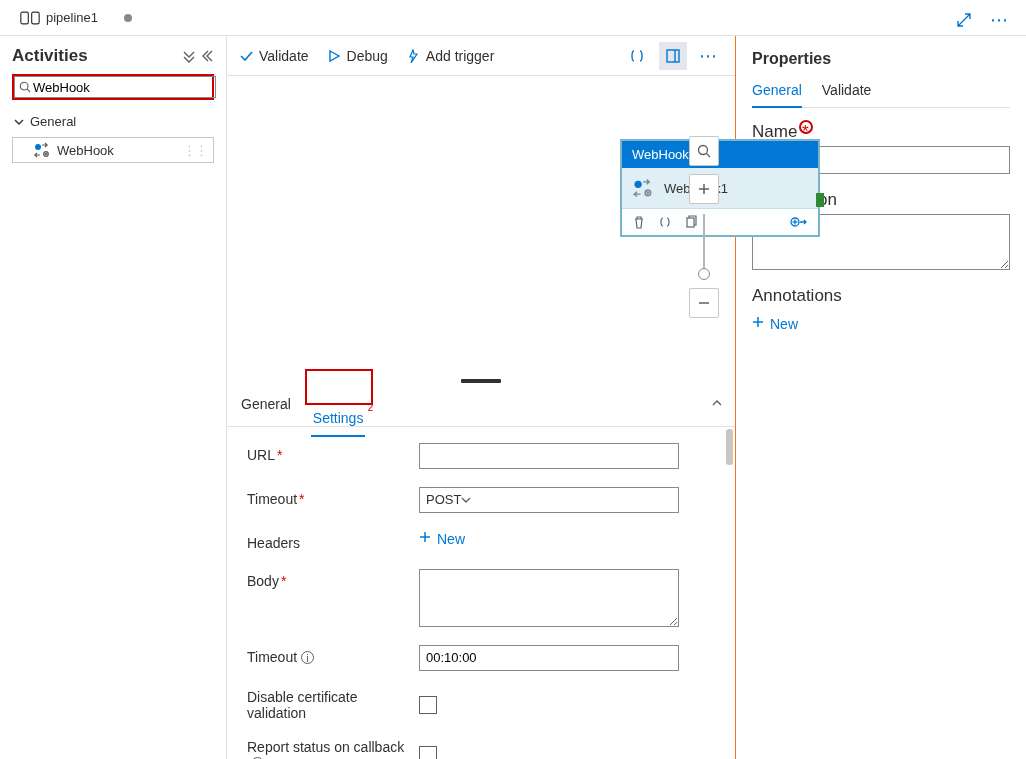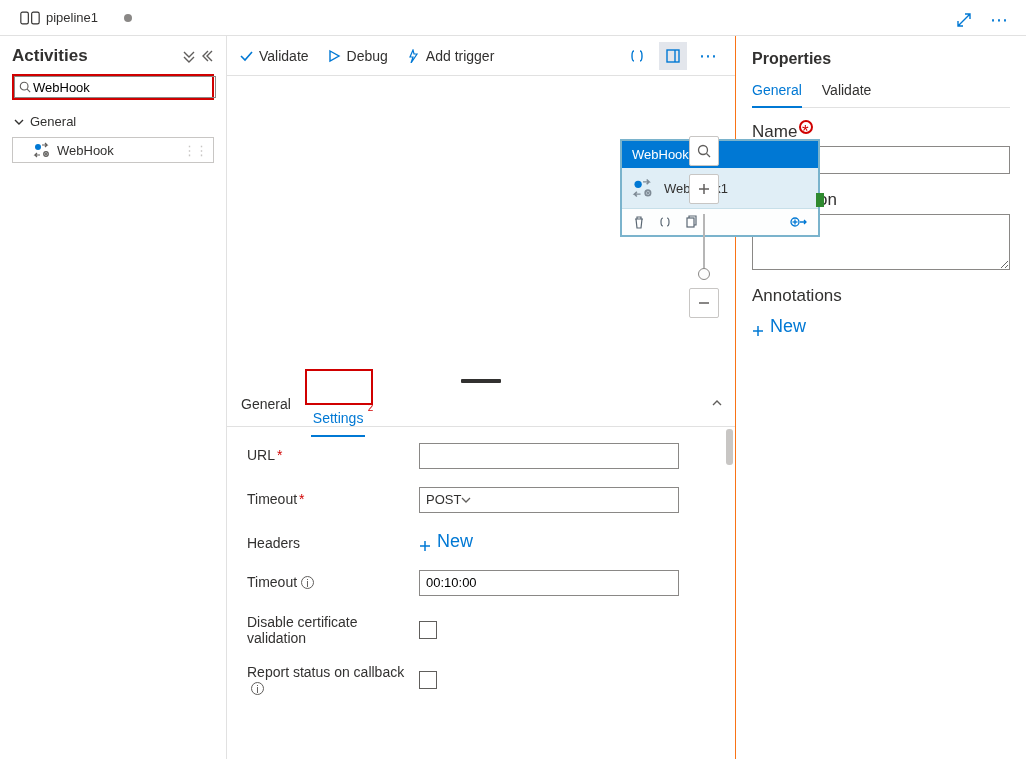--- a/index.html
+++ b/index.html
@@ -63,21 +63,21 @@
   .ptab-highlight { position: absolute; border: 2px solid #d00000; pointer-events: none; }
   .panel-collapse { margin-left: auto; color: #605e5c; cursor: pointer; }
 
   .panel-body { flex: 1; overflow-y: auto; padding: 16px 20px 10px 20px; position: relative; }
   .frow { display: flex; align-items: flex-start; margin-bottom: 18px; }
   .frow .flabel { width: 172px; font-size: 14px; color: #323130; padding-top: 4px; }
   .frow .req { color: #d00000; margin-left: 2px; }
   .finput, .fselect { width: 260px; height: 26px; border: 1px solid #8a8886; padding: 0 6px; font-size: 13px; background: #fff; }
   .fselect { display: flex; align-items: center; cursor: pointer; }
   .ftextarea { width: 260px; height: 58px; border: 1px solid #8a8886; resize: both; font-size: 13px; }
-  .addnew { display: flex; align-items: flex-end; gap: 6px; color: #0078d4; cursor: pointer; font-size: 18px; }
+  .addnew { display: flex; align-items: flex-start; gap: 6px; color: #0078d4; cursor: pointer; font-size: 14px; }
   .cbox { width: 18px; height: 18px; border: 1px solid #605e5c; background: #fff; display: inline-block; }
   .info-icon { font-size: 11px; border: 1px solid #605e5c; border-radius: 50%; width: 13px; height: 13px; display: inline-flex; align-items: center; justify-content: center; margin-left: 4px; color: #605e5c; }
   .scroll-hint { position: absolute; right: 2px; top: 2px; width: 7px; height: 36px; background: #c8c6c4; border-radius: 3px; }
 
   
   .props { width: 290px; padding: 14px 16px 0 16px; display: flex; flex-direction: column; }
   .props-head-icons { position: absolute; right: 12px; top: 6px; display: flex; gap: 8px; color: #0078d4; }
   .props-title { font-size: 16px; font-weight: 600; margin-bottom: 14px; }
   .props-tabs { display: flex; gap: 20px; border-bottom: 1px solid #e1e1e1; margin-bottom: 14px; }
   .props-tab { padding-bottom: 8px; font-size: 14px; cursor: pointer; color: #323130; }
@@ -287,20 +287,24 @@
           <div class="flabel">Headers</div>
           <div class="addnew">
             <svg width="12" height="12" viewBox="0 0 12 12">
                 <line x1="6" y1="1" x2="6" y2="11" stroke="#0078d4" stroke-width="1.5"></line>
                 <line x1="1" y1="6" x2="11" y2="6" stroke="#0078d4" stroke-width="1.5"></line>
               </svg>
             <span>New</span>
           </div>
         </div>
         <div class="frow">
+          <div class="flabel"><span>Body</span><span class="req">*</span></div>
+          <textarea class="ftextarea" style=""></textarea>
+        </div>
+        <div class="frow">
           <div class="flabel"><span>Timeout</span><span class="info-icon">i</span></div>
           <input class="finput" type="text" value="00:10:00" style="">
         </div>
         <div class="frow" style="align-items:center;">
           <div class="flabel" style="padding-top:0;">Disable certificate validation</div>
           <span class="cbox"></span>
         </div>
         <div class="frow" style="align-items:center;">
           <div class="flabel" style="padding-top:0;">
             <span>Report status on callback</span>

